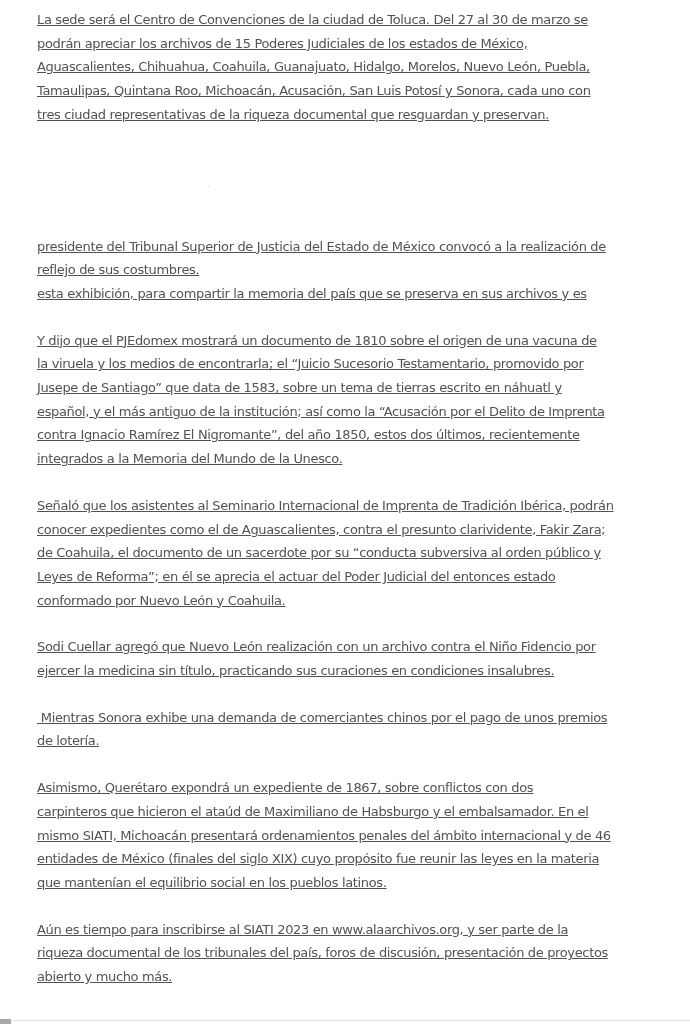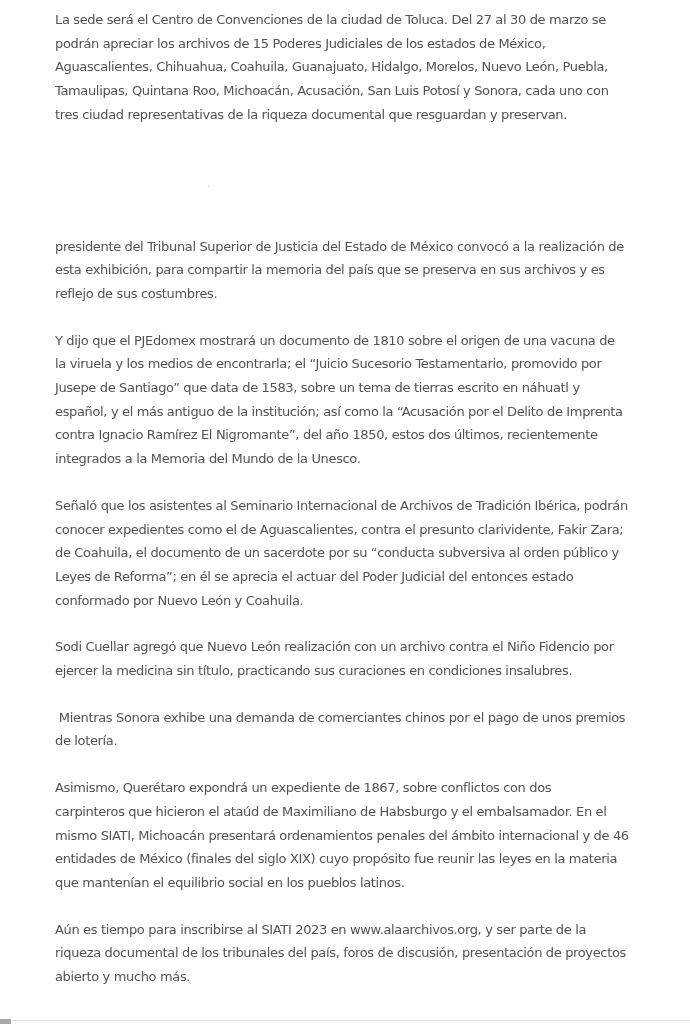--- a/index.html
+++ b/index.html
@@ -16,21 +16,22 @@
   }
   .article {
     box-sizing: border-box;
     width: 690px;
     padding: 8px 28px 0 37px;
     color: #525254;
     font-size: 13px;
     letter-spacing: -0.35px;
   }
   .para {
-    margin: 0 0 23px 18px;
+    margin: 0 0 23px 0;
+    text-decoration: underline;
   }
   .line {
     line-height: 23.7px;
     white-space: pre;   
   }
   .spacer {
     position: relative;
     height: 85px;
     margin: 0;
   }
@@ -70,33 +71,33 @@
         <div class="line">podrán apreciar los archivos de 15 Poderes Judiciales de los estados de México,</div>
         <div class="line">Aguascalientes, Chihuahua, Coahuila, Guanajuato, Hidalgo, Morelos, Nuevo León, Puebla,</div>
         <div class="line">Tamaulipas, Quintana Roo, Michoacán, Acusación, San Luis Potosí y Sonora, cada uno con</div>
         <div class="line">tres ciudad representativas de la riqueza documental que resguardan y preservan.</div>
       </div>
       <div class="spacer">
         <span class="stray-mark">.</span>
       </div>
       <div class="para">
         <div class="line">presidente del Tribunal Superior de Justicia del Estado de México convocó a la realización de</div>
+        <div class="line">reflejo de sus costumbres.</div>
         <div class="line">esta exhibición, para compartir la memoria del país que se preserva en sus archivos y es</div>
-        <div class="line">reflejo de sus costumbres.</div>
       </div>
       <div class="para">
         <div class="line">Y dijo que el PJEdomex mostrará un documento de 1810 sobre el origen de una vacuna de</div>
         <div class="line">la viruela y los medios de encontrarla; el “Juicio Sucesorio Testamentario, promovido por</div>
         <div class="line">Jusepe de Santiago” que data de 1583, sobre un tema de tierras escrito en náhuatl y</div>
         <div class="line">español, y el más antiguo de la institución; así como la “Acusación por el Delito de Imprenta</div>
         <div class="line">contra Ignacio Ramírez El Nigromante”, del año 1850, estos dos últimos, recientemente</div>
         <div class="line">integrados a la Memoria del Mundo de la Unesco.</div>
       </div>
       <div class="para">
-        <div class="line">Señaló que los asistentes al Seminario Internacional de Archivos de Tradición Ibérica, podrán</div>
+        <div class="line">Señaló que los asistentes al Seminario Internacional de Imprenta de Tradición Ibérica, podrán</div>
         <div class="line">conocer expedientes como el de Aguascalientes, contra el presunto clarividente, Fakir Zara;</div>
         <div class="line">de Coahuila, el documento de un sacerdote por su “conducta subversiva al orden público y</div>
         <div class="line">Leyes de Reforma”; en él se aprecia el actuar del Poder Judicial del entonces estado</div>
         <div class="line">conformado por Nuevo León y Coahuila.</div>
       </div>
       <div class="para">
         <div class="line">Sodi Cuellar agregó que Nuevo León realización con un archivo contra el Niño Fidencio por</div>
         <div class="line">ejercer la medicina sin título, practicando sus curaciones en condiciones insalubres.</div>
       </div>
       <div class="para">

